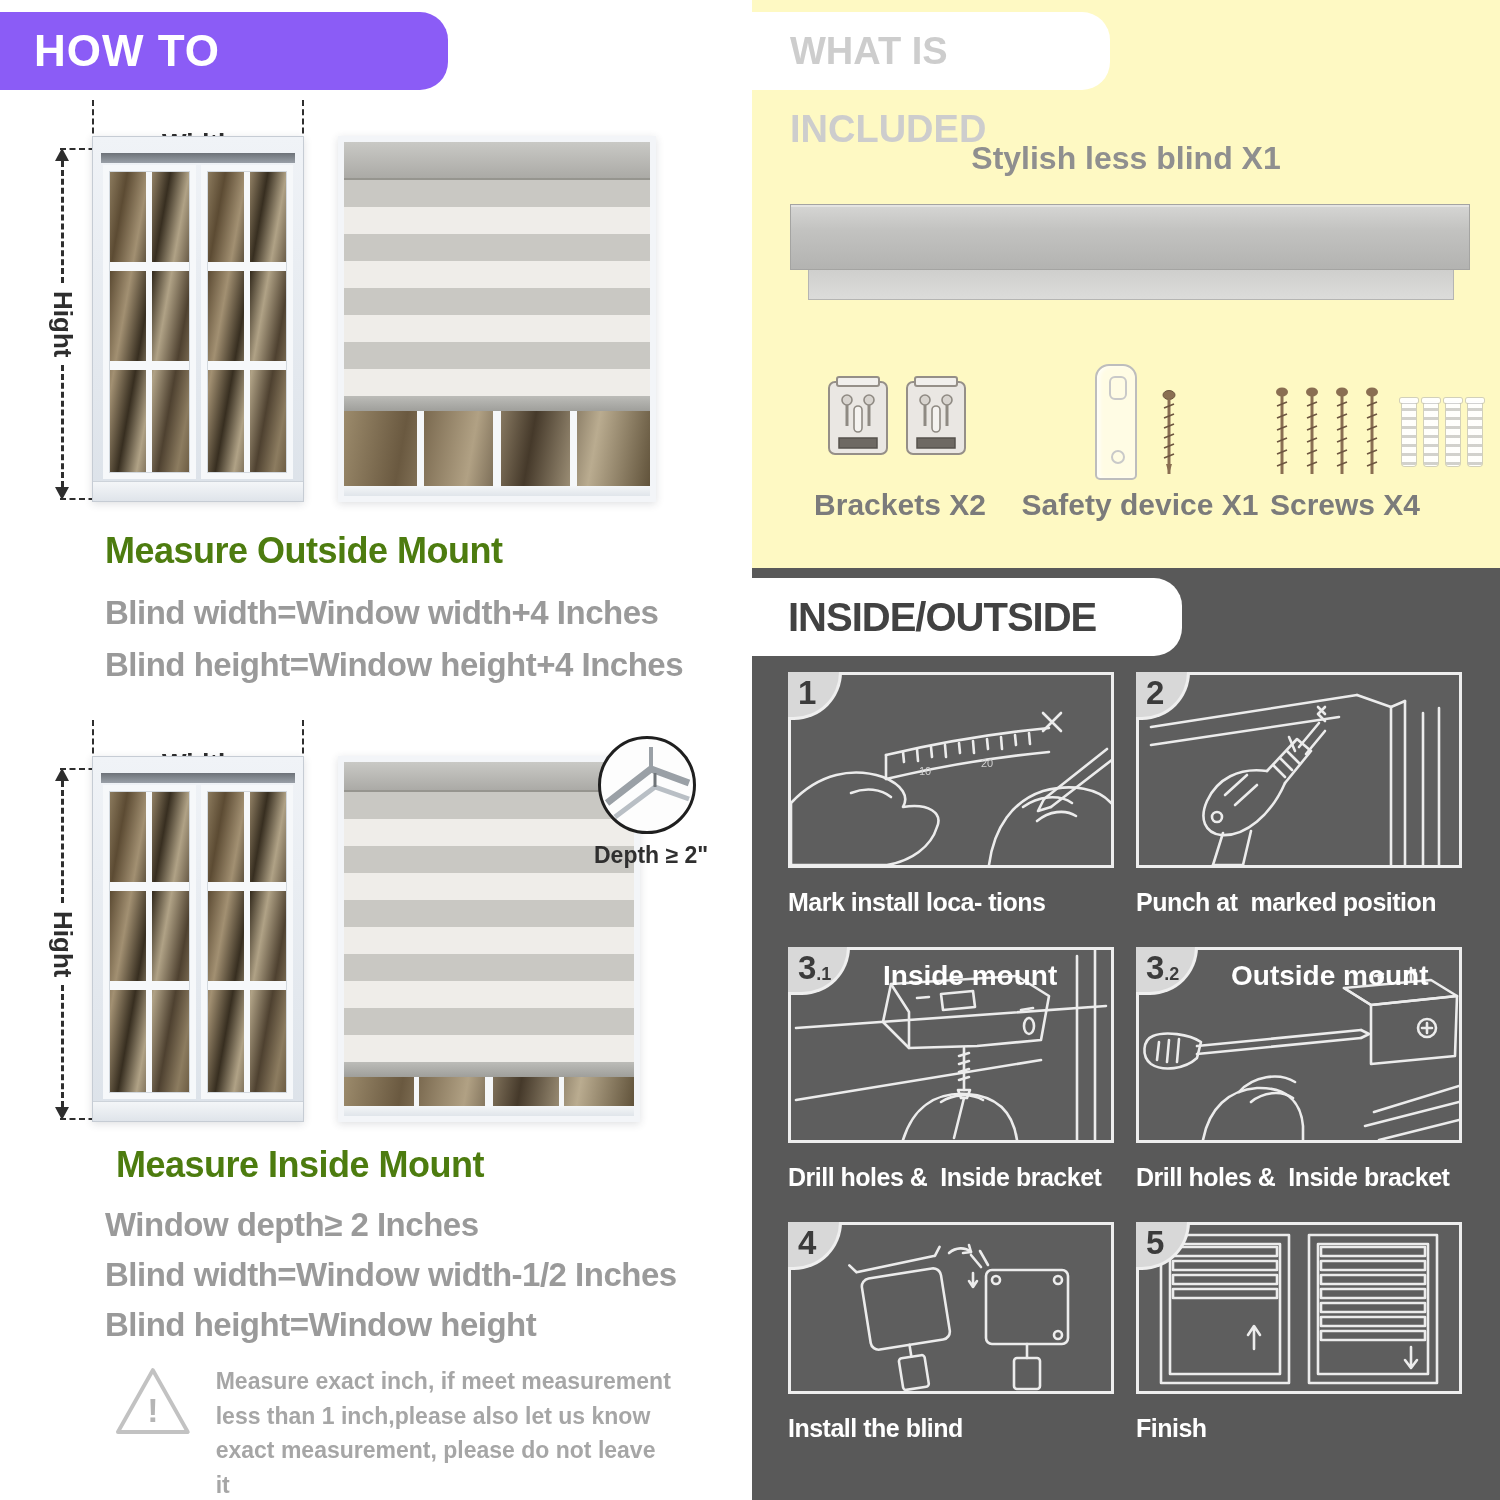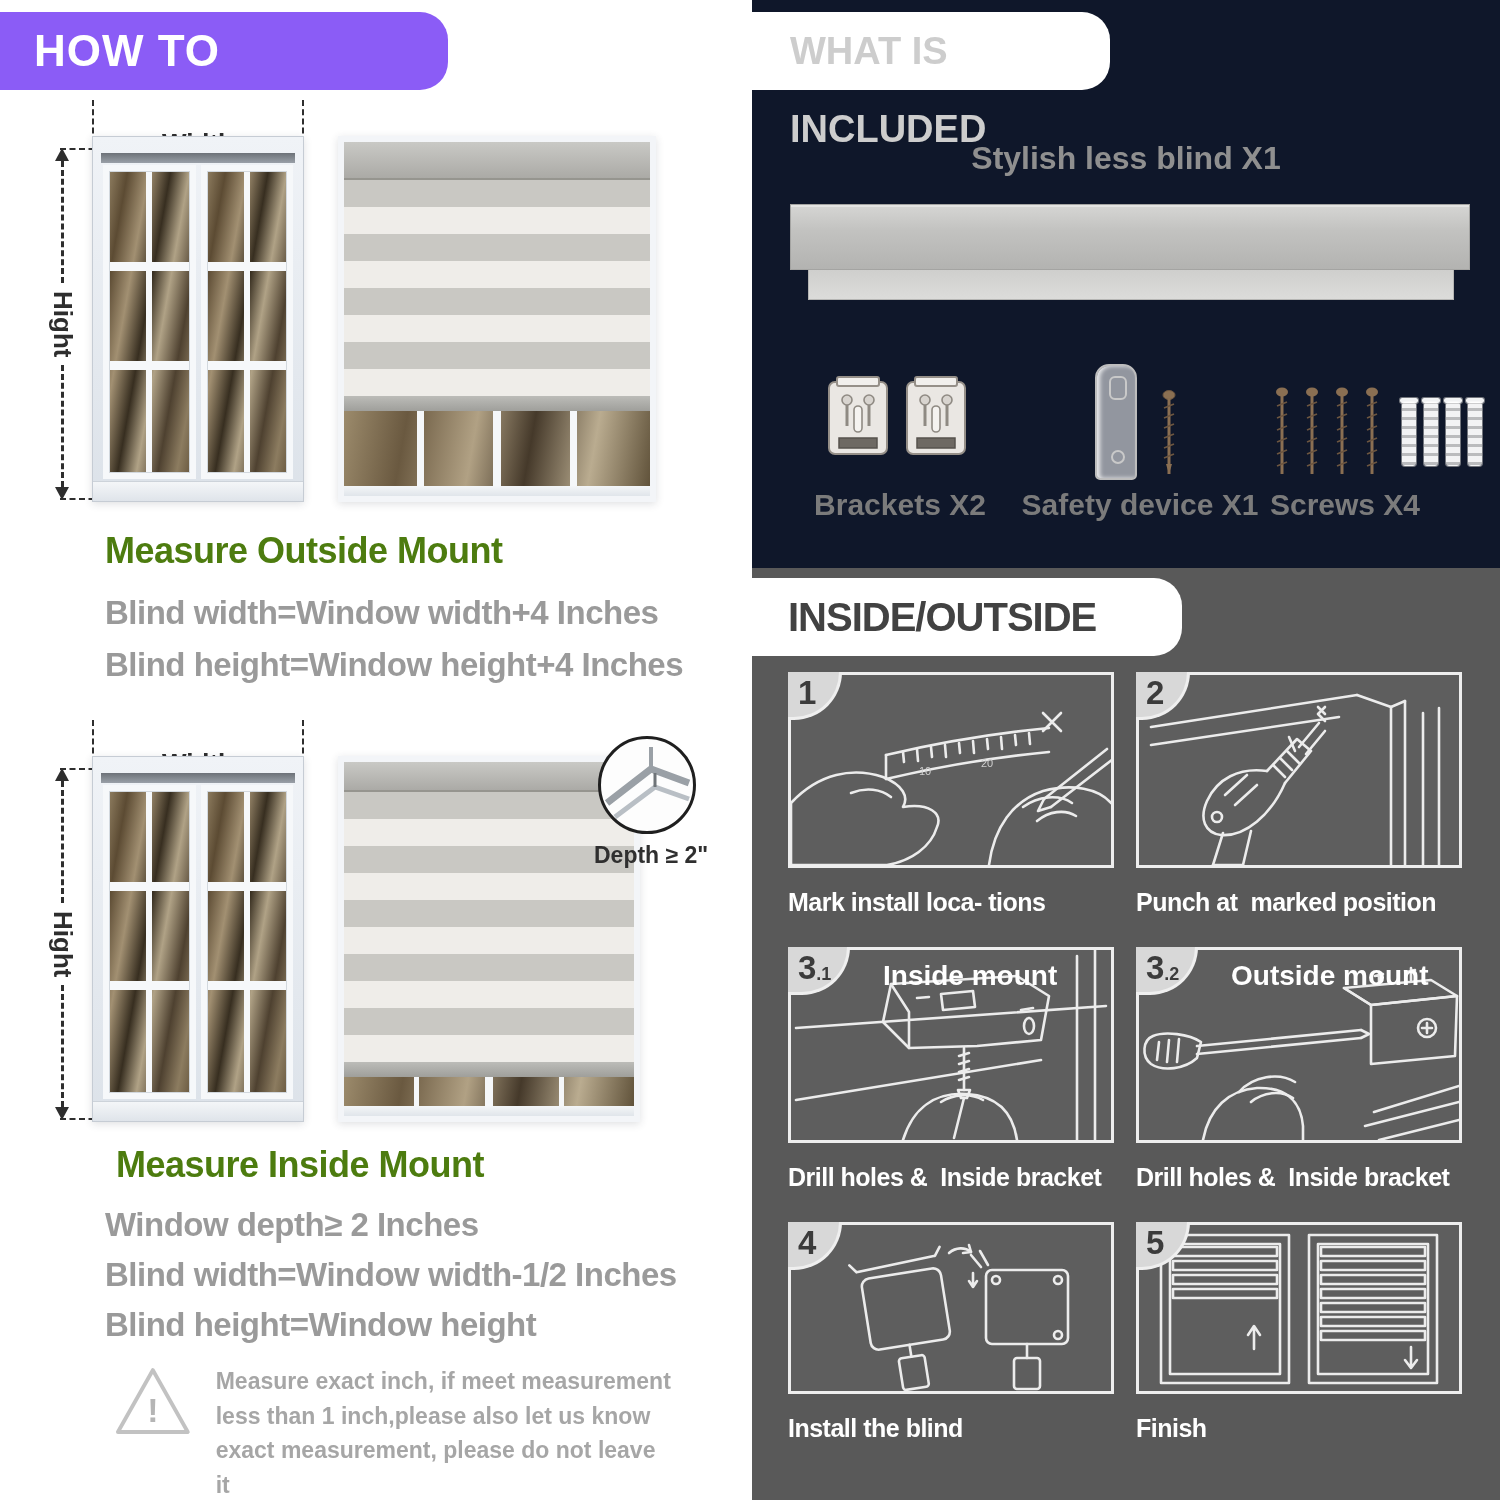--- a/index.html
+++ b/index.html
@@ -65,21 +65,21 @@
   .sec-line { position:absolute; font-weight:bold; font-size:33px; color:#9a9a9a; letter-spacing:-0.5px; }
 
   .detail-circle { position:absolute; left:598px; top:736px; width:98px; height:98px;
     border:3px solid #1f1f1f; border-radius:50%; background:#fdfdfd; overflow:hidden; }
   .depth-lbl { position:absolute; left:594px; top:842px; font-weight:bold; font-size:23px; color:#2f2f2f; }
 
   .note { position:absolute; left:112px; top:1364px; width:560px; display:flex; gap:22px; }
   .note-text { width:458px; font-weight:bold; font-size:23px; line-height:1.5; color:#a6a6a6; }
 
   
-  .right-top { position:absolute; left:752px; top:0; width:748px; height:568px; background:#0f172a; }
+  .right-top { position:absolute; left:752px; top:0; width:748px; height:568px; background:#fef9c3; }
   .included-band { position:absolute; left:0; top:12px; width:358px; height:78px; background:#fff;
     border-radius:0 28px 28px 0; color:#cdcdcd; font-weight:bold; font-size:38px; line-height:78px; padding-left:38px; }
   .product-label { position:absolute; left:0; top:140px; width:748px; text-align:center;
     font-weight:bold; font-size:32px; color:#8f8f8f; }
   .blind-bar { position:absolute; left:38px; top:204px; width:680px; height:66px;
     background:linear-gradient(180deg,#d6d6d4 0%,#c2c2c0 40%,#b3b3b1 100%);
     border:1px solid #a4a4a2; box-shadow:inset 0 2px 0 #e4e4e2; }
   .blind-bar2 { position:absolute; left:56px; top:270px; width:646px; height:30px;
     background:linear-gradient(180deg,#cfcfcd,#dcdcda); border:1px solid #b5b5b3; border-top:none; }
   .part-label { position:absolute; top:488px; text-align:center; font-weight:bold; font-size:30px; color:#7b7b7b; }

